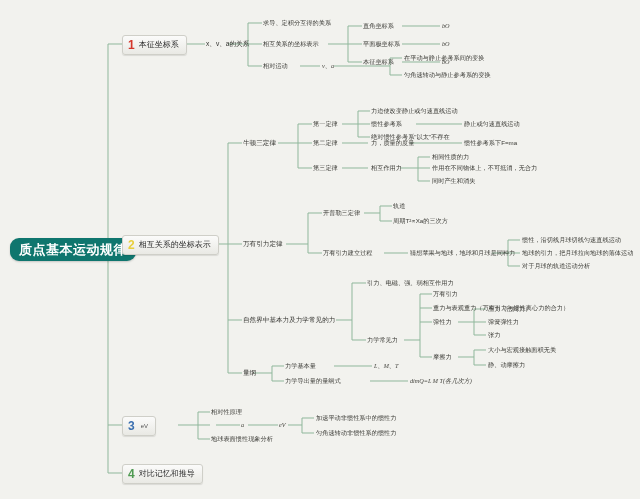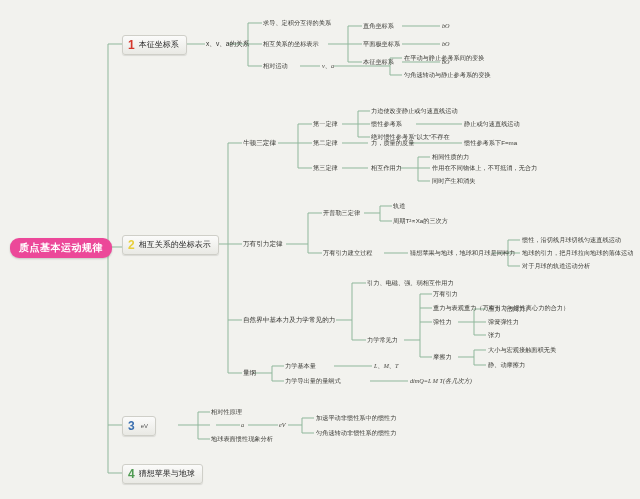--- a/index.html
+++ b/index.html
@@ -10,23 +10,23 @@
     overflow:hidden;
     position:relative;
   }
   #map{position:absolute;left:0;top:0;width:640px;height:499px;}
   svg.lines{position:absolute;left:0;top:0;width:640px;height:499px;pointer-events:none;}
 
   .node{position:absolute;white-space:nowrap;line-height:1;}
 
   
   .root{
-    background:#ec4899;
+    background:#0f766e;
     color:#ffffff;
-    font-size:10px;
+    font-size:13px;
     font-weight:bold;
     padding:5px 9px;
     border-radius:9px;
     letter-spacing:.5px;
     box-shadow:0 1px 2px rgba(0,0,0,.18);
   }
 
   
   .lvl1{
     background:linear-gradient(180deg,#fbfbfa 0%,#e9e9e4 100%);
@@ -270,16 +270,16 @@
 <div class="node lvl3" style="left:211px;top:409px;">相对性原理</div>
 <div class="node mono" style="left:241px;top:422px;">a</div>
 <div class="node mono" style="left:279px;top:422px;">eV</div>
 <div class="node lvl3" style="left:211px;top:436px;">地球表面惯性现象分析</div>
 
 <div class="node lvl4" style="left:316px;top:415px;">加速平动非惯性系中的惯性力</div>
 <div class="node lvl4" style="left:316px;top:430px;">匀角速转动非惯性系的惯性力</div>
 
 <div class="node lvl1" style="left:122px;top:464px;">
   <span class="num n4">4</span>
-  <span>猜想苹果与地球</span>
+  <span>对比记忆和推导</span>
 </div>
 
 </div>
 
 </body></html>

